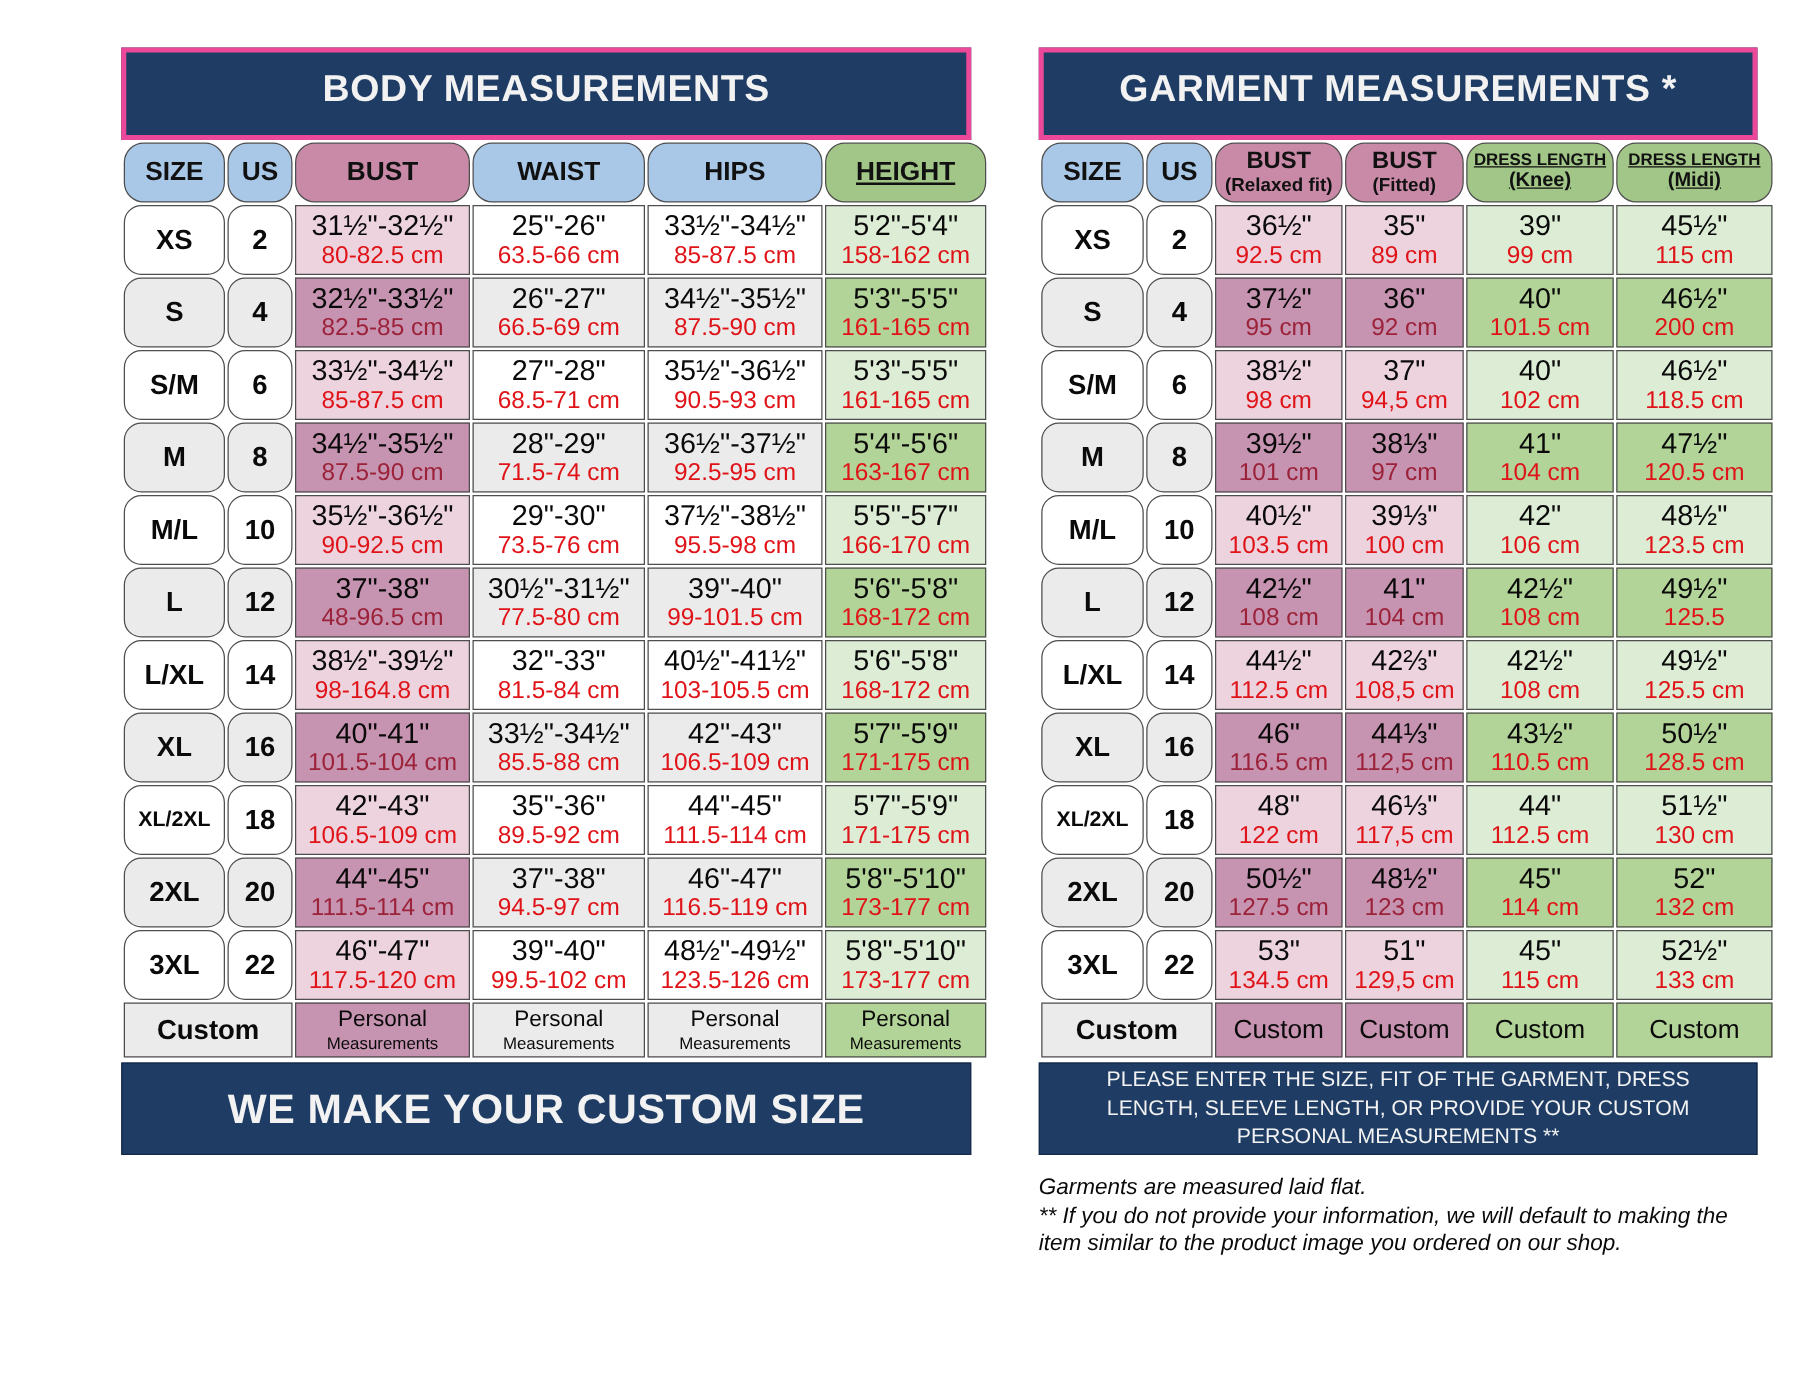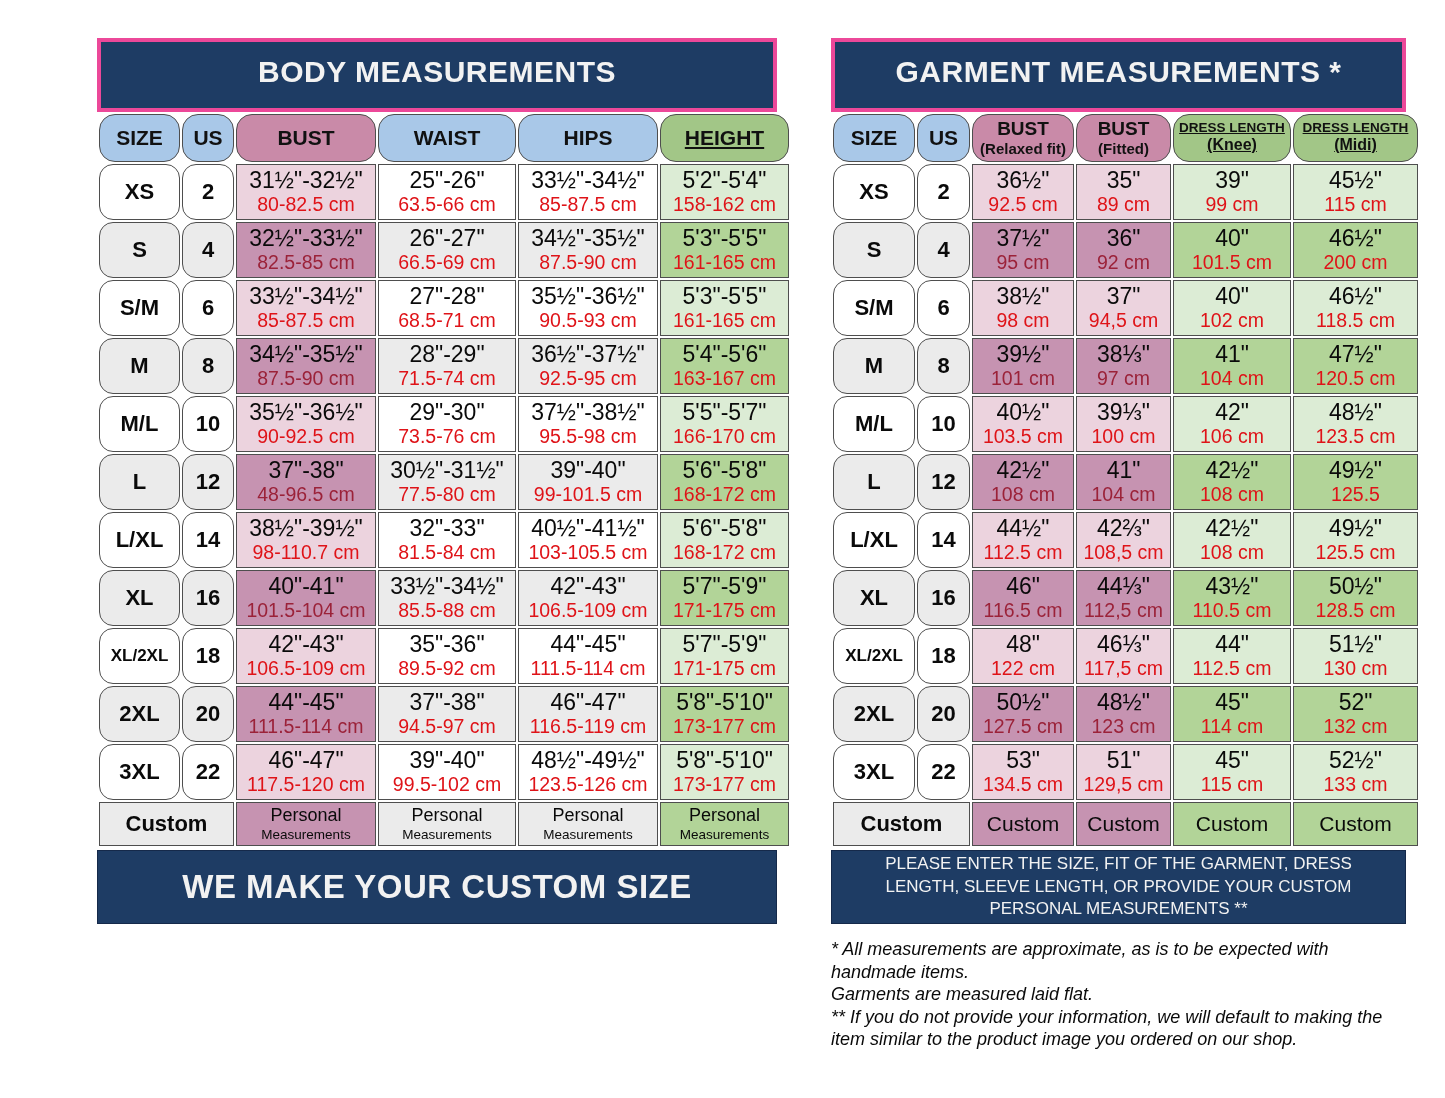--- a/index.html
+++ b/index.html
@@ -219,21 +219,21 @@
             <td class="val-cell b-green">
               <div class="in">5'6"-5'8"</div>
               <div class="cm">168-172 cm</div>
             </td>
           </tr>
           <tr class="row-light">
             <td class="size-cell b-plain">L/XL</td>
             <td class="us-cell b-plain">14</td>
             <td class="val-cell b-pink">
               <div class="in">38½"-39½"</div>
-              <div class="cm">98-110.7 cm</div>
+              <div class="cm">98-164.8 cm</div>
             </td>
             <td class="val-cell b-plain">
               <div class="in">32"-33"</div>
               <div class="cm">81.5-84 cm</div>
             </td>
             <td class="val-cell b-plain">
               <div class="in">40½"-41½"</div>
               <div class="cm">103-105.5 cm</div>
             </td>
             <td class="val-cell b-green">
@@ -615,19 +615,18 @@
               <div class="p-top">Custom</div>
             </td>
             <td class="b-green">
               <div class="p-top">Custom</div>
             </td>
           </tr>
         </tbody>
     </table>
     <div class="tbl-footer note">PLEASE ENTER THE SIZE, FIT OF THE GARMENT, DRESS LENGTH, SLEEVE LENGTH, OR PROVIDE YOUR CUSTOM PERSONAL MEASUREMENTS **</div>
     <div class="footnotes">
-      <div>* All measurements are approximate, as is to be expected with handmade items.</div>
       <div>Garments are measured laid flat.</div>
       <div>** If you do not provide your information, we will default to making the item similar to the product image you ordered on our shop.</div>
     </div>
   </div>
 
 </div>
 
 </body></html>

